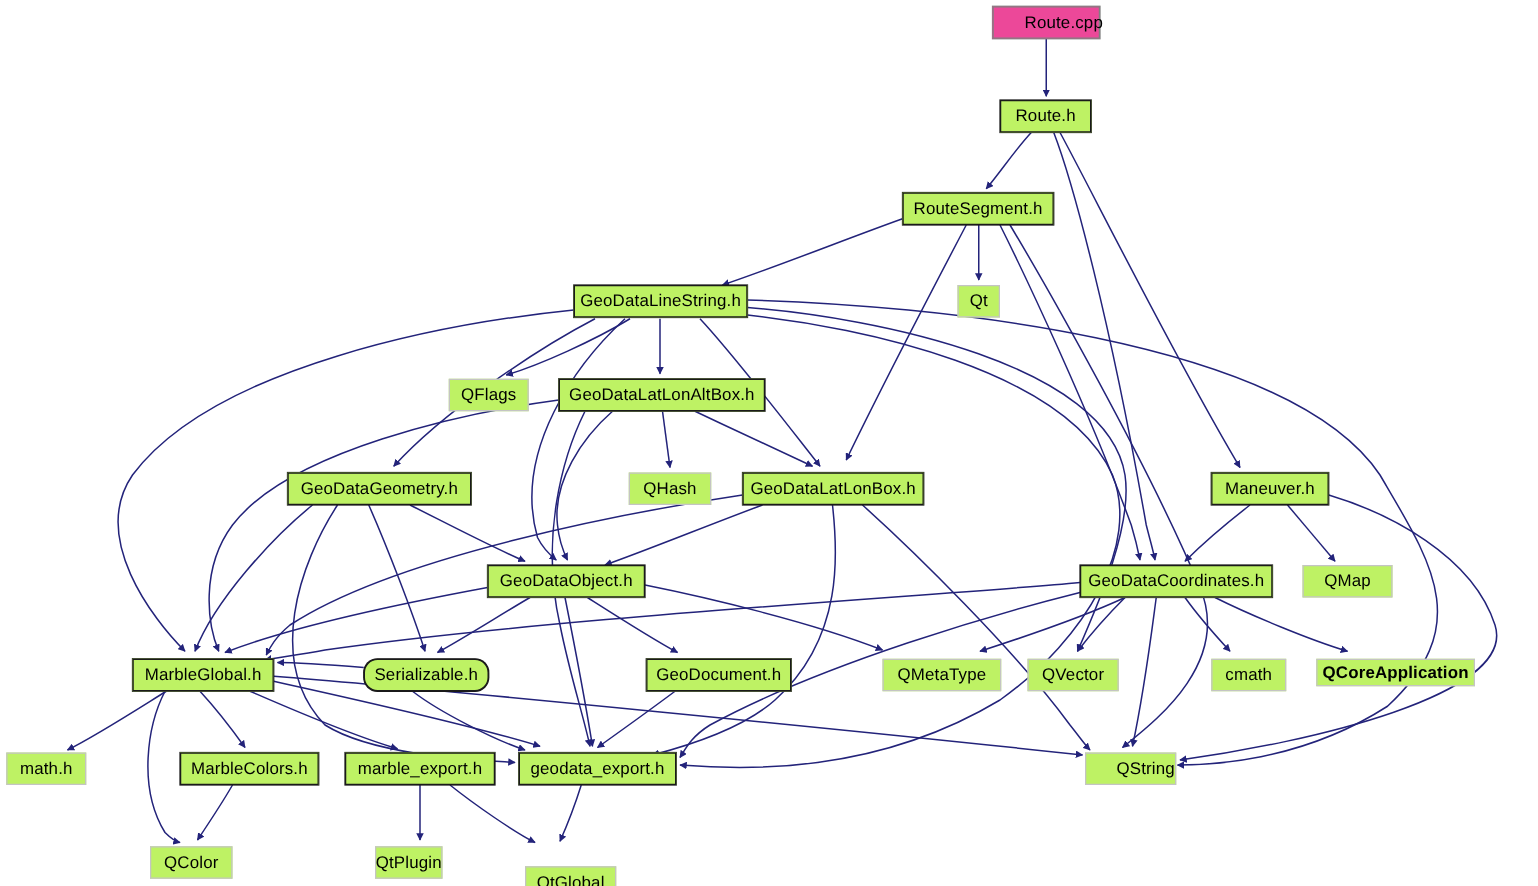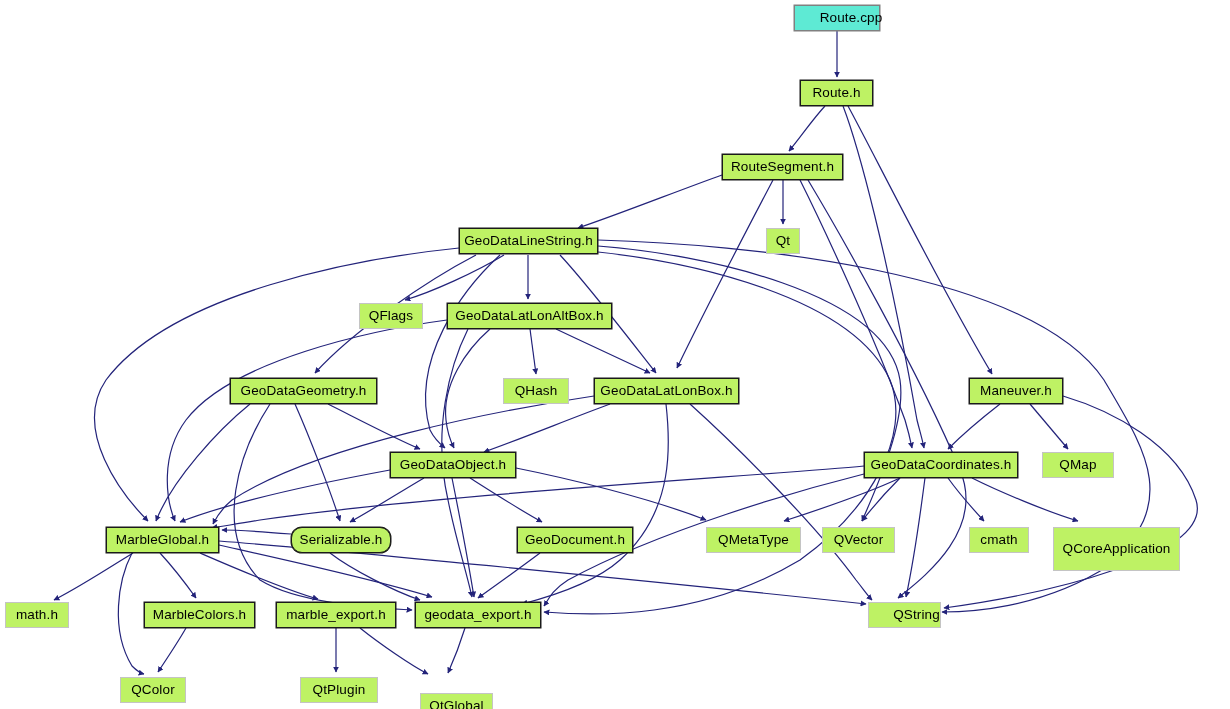--- a/index.html
+++ b/index.html
@@ -43,21 +43,21 @@
     box-shadow: 0 0 0 0.5px #1a1a1a;
   }
   
   .node.system {
     border: 1px solid #c4c4c4;
   }
   
   .node.root {
     border: 1px solid #808080;
     box-shadow: 0 0 0 0.5px #808080;
-    background: #5eead4;
+    background: #ec4899;
     padding-left: 28px;
   }
 </style>
 </head>
 <body>
 
 <div id="graph">
   <svg id="edges" viewBox="0 0 1230 709" preserveAspectRatio="none">
     <defs>
       <marker id="arrow" viewBox="0 0 10 10" refX="9" refY="5" markerWidth="5" markerHeight="5" orient="auto-start-reverse" markerUnits="strokeWidth">
@@ -179,40 +179,40 @@
     </div>
     <div class="node system" style="left: 706px; top: 527px; width: 95px; height: 26px;">
       <span>QMetaType</span>
     </div>
     <div class="node system" style="left: 822px; top: 527px; width: 73px; height: 26px;">
       <span>QVector</span>
     </div>
     <div class="node system" style="left: 969px; top: 527px; width: 60px; height: 26px;">
       <span>cmath</span>
     </div>
-    <div class="node system" style="left: 1053px; top: 527px; width: 127px; height: 44px;">
+    <div class="node system" style="left: 1053px; top: 527px; width: 127px; height: 22px; font-weight: bold;">
       <span>QCoreApplication</span>
     </div>
     <div class="node system" style="left: 5px; top: 602px; width: 64px; height: 26px;">
       <span>math.h</span>
     </div>
     <div class="node local" style="left: 144px; top: 602px; width: 111px; height: 26px;">
       <span>MarbleColors.h</span>
     </div>
     <div class="node local" style="left: 276px; top: 602px; width: 120px; height: 26px;">
       <span>marble_export.h</span>
     </div>
     <div class="node local" style="left: 415px; top: 602px; width: 126px; height: 26px;">
       <span>geodata_export.h</span>
     </div>
     <div class="node system" style="left: 868px; top: 602px; width: 73px; height: 26px; padding-left: 24px;">
       <span>QString</span>
     </div>
     <div class="node system" style="left: 120px; top: 677px; width: 66px; height: 26px; text-align: right;">
       <span>QColor</span>
     </div>
-    <div class="node system" style="left: 300px; top: 677px; width: 78px; height: 26px;">
+    <div class="node system" style="left: 300px; top: 677px; width: 54px; height: 26px;">
       <span>QtPlugin</span>
     </div>
     <div class="node system" style="left: 420px; top: 693px; width: 73px; height: 26px;">
       <span>QtGlobal</span>
     </div>
   </div>
 
 </body></html>

